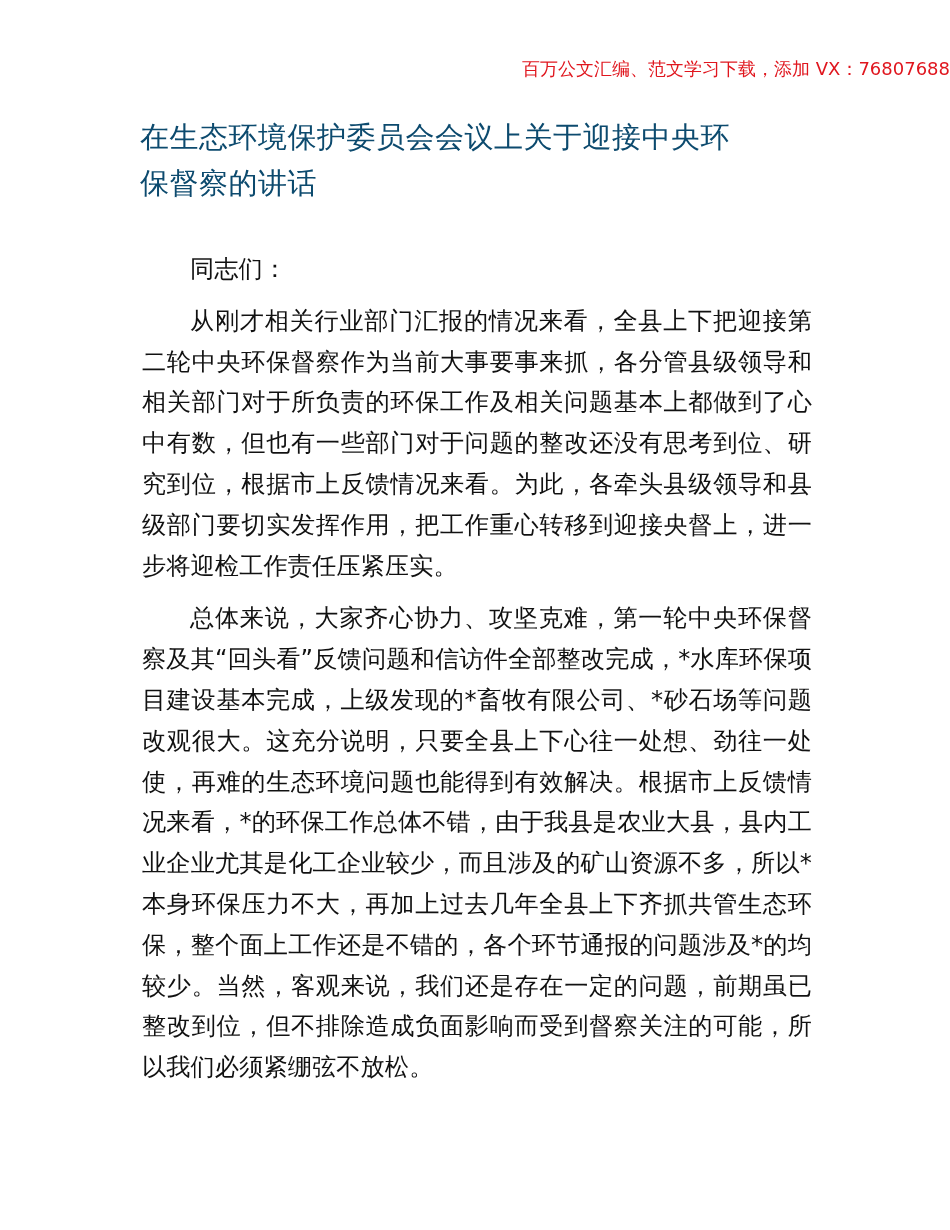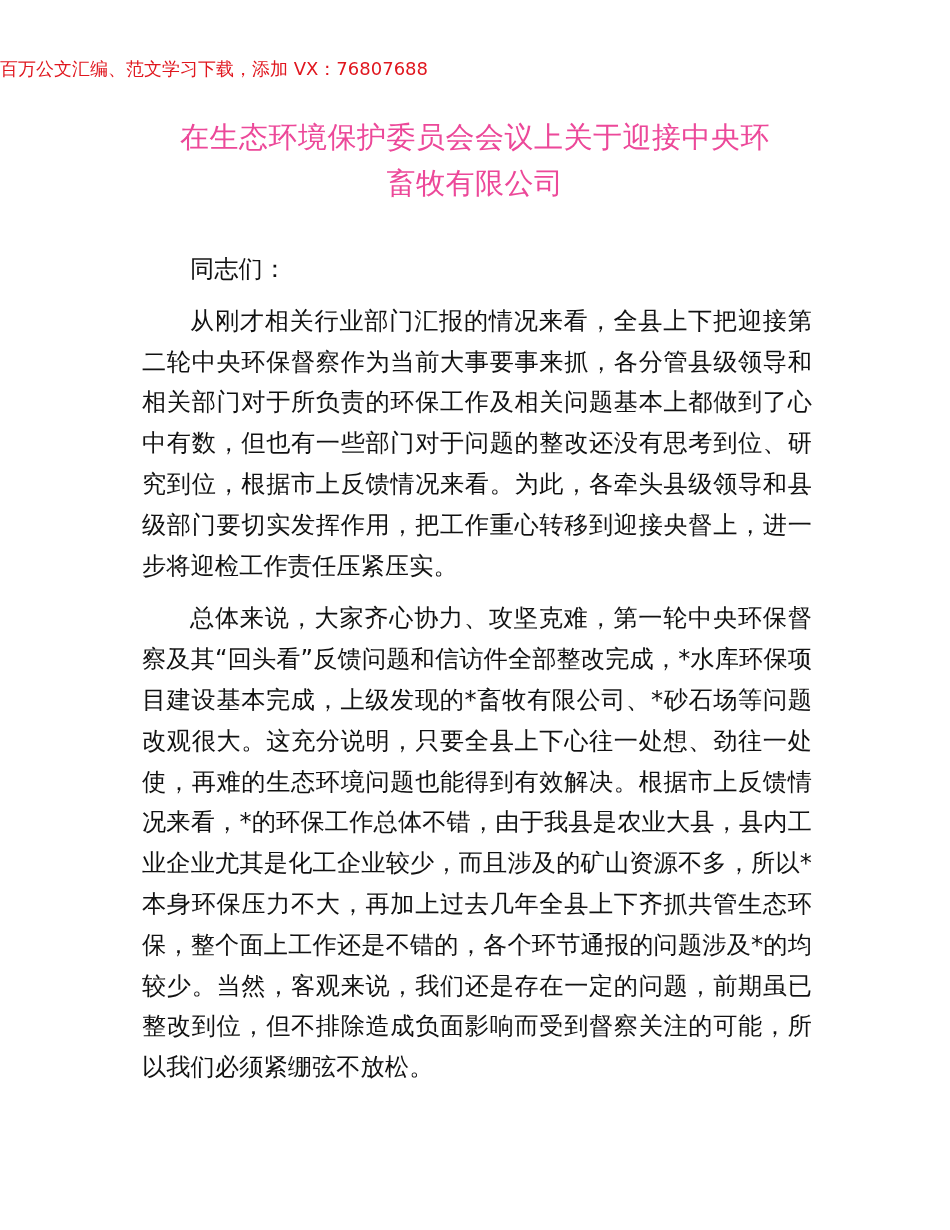--- a/index.html
+++ b/index.html
@@ -21,35 +21,34 @@
       top: 0;
       width: 950px;
       height: 1230px;
       background: #ffffff;
     }
     .watermark {
       position: absolute;
       top: 56px;
       left: 0;
       width: 950px;
-      text-align: left;
+      text-align: right;
       font-size: 18px;
       line-height: 26px;
       color: #e0161e;
       letter-spacing: 0px;
     }
     .title {
       position: absolute;
       top: 114px;
       left: 140px;
       width: 670px;
-      text-align: center;
       font-size: 29px;
       line-height: 46px;
-      color: #ec4899;
+      color: #0c4a6e;
       letter-spacing: 0.5px;
     }
     .body {
       position: absolute;
       left: 142px;
       top: 218px;
       width: 670px;
       margin-top: 31px;
     }
     .para {
@@ -67,21 +66,21 @@
   </style>
 </head>
 <body>
 
 <div class="page">
 
   <div class="watermark">百万公文汇编、范文学习下载，添加 VX：76807688</div>
 
   <div class="title">
     <div>在生态环境保护委员会会议上关于迎接中央环</div>
-    <div>畜牧有限公司</div>
+    <div>保督察的讲话</div>
   </div>
 
   <div class="body">
     <p class="para indent salutation">同志们：</p>
 
     <p class="para indent p1">从刚才相关行业部门汇报的情况来看，全县上下把迎接第二轮中央环保督察作为当前大事要事来抓，各分管县级领导和相关部门对于所负责的环保工作及相关问题基本上都做到了心中有数，但也有一些部门对于问题的整改还没有思考到位、研究到位，根据市上反馈情况来看。为此，各牵头县级领导和县级部门要切实发挥作用，把工作重心转移到迎接央督上，进一步将迎检工作责任压紧压实。</p>
 
     <p class="para indent p2">总体来说，大家齐心协力、攻坚克难，第一轮中央环保督察及其“回头看”反馈问题和信访件全部整改完成，*水库环保项目建设基本完成，上级发现的*畜牧有限公司、*砂石场等问题改观很大。这充分说明，只要全县上下心往一处想、劲往一处使，再难的生态环境问题也能得到有效解决。根据市上反馈情况来看，*的环保工作总体不错，由于我县是农业大县，县内工业企业尤其是化工企业较少，而且涉及的矿山资源不多，所以*本身环保压力不大，再加上过去几年全县上下齐抓共管生态环保，整个面上工作还是不错的，各个环节通报的问题涉及*的均较少。当然，客观来说，我们还是存在一定的问题，前期虽已整改到位，但不排除造成负面影响而受到督察关注的可能，所以我们必须紧绷弦不放松。</p>
   </div>
 

